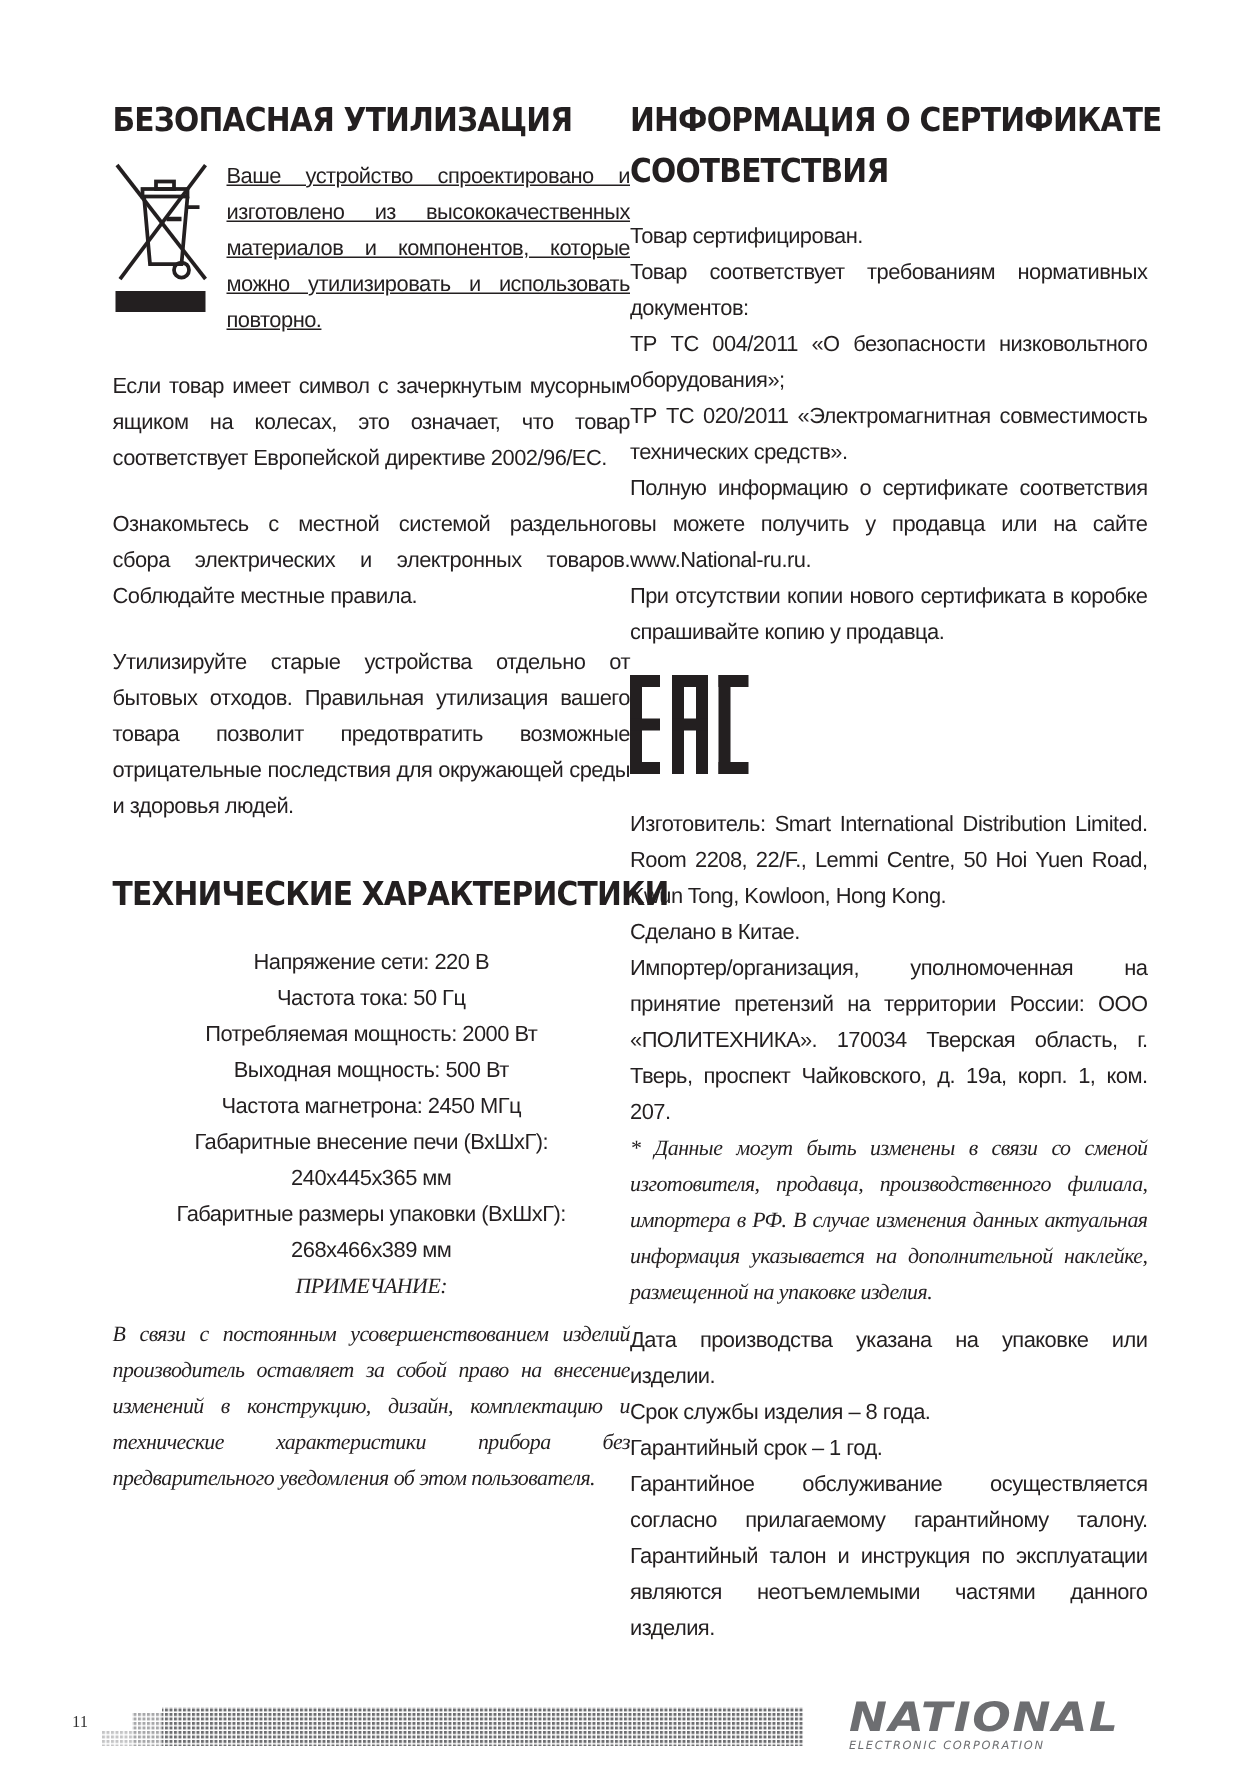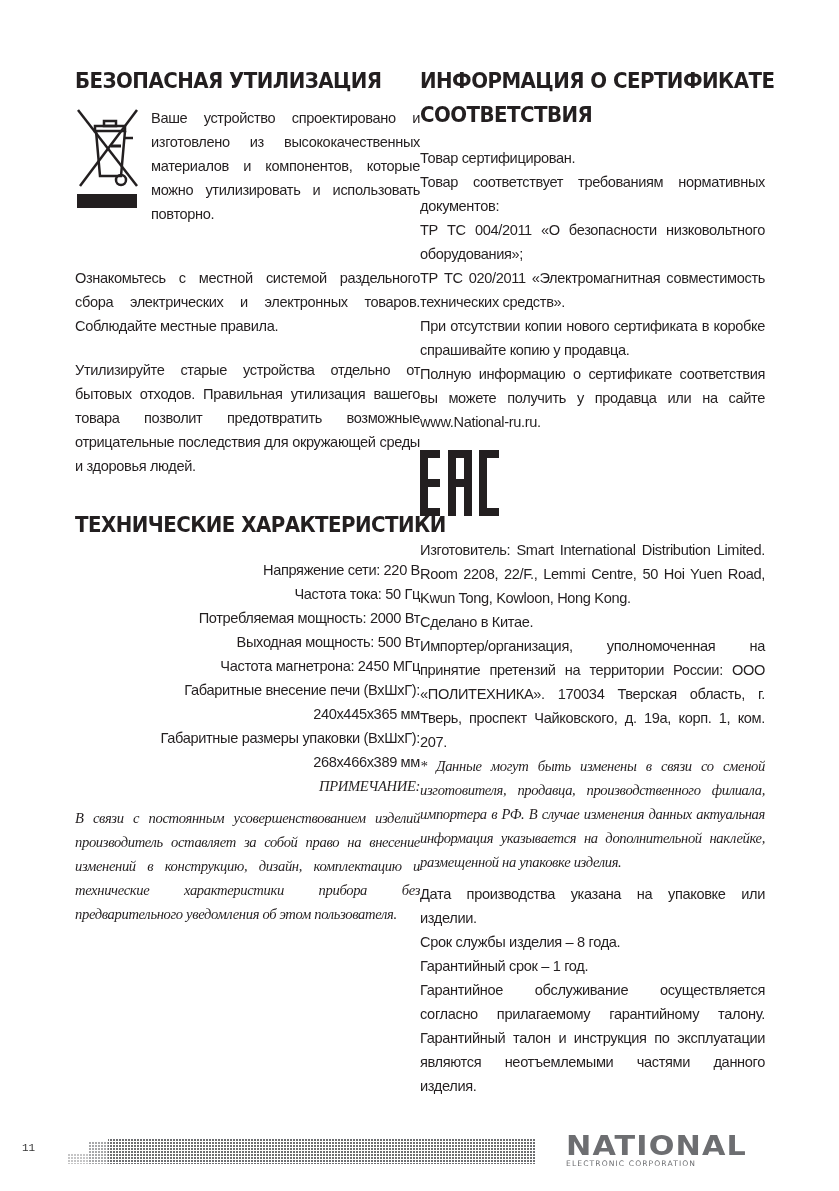--- a/index.html
+++ b/index.html
@@ -6,28 +6,28 @@
   body { width: 839px; height: 1191px; position: relative; overflow: hidden;
          font-family: "Liberation Sans Narrow", "Liberation Sans", sans-serif; color: #231f20; }
   .col { position: absolute; top: 64px; width: 345px; }
   .col-left { left: 63px; margin-left: 12px; }
   .col-right { left: 420px; }
   h1 { margin: 0; font-family: "DejaVu Sans", sans-serif; font-weight: bold; font-size: 22px;
        letter-spacing: -0.6px; line-height: 34px; color: #231f20; transform: scaleX(0.9); transform-origin: left; white-space: nowrap; }
   p { margin: 0; font-size: 14.6px; line-height: 24px; text-align: justify; letter-spacing: -0.35px; }
   .gap { height: 20px; }
   .italic { font-style: italic; font-family: Liberation Serif, serif; }
-  .recycle-wrap { display: flex; gap: 6px; margin-top: 8px; }
+  .recycle-wrap { display: flex; gap: 6px; margin-top: 8px; text-decoration: underline; }
   .recycle-icon { width: 70px; flex: none; }
   .recycle-text { flex: 1; }
-  .spec-line { text-align: right; }
+  .spec-line { text-align: center; }
   .eac { margin: 16px 0 22px 0; height: 66px; }
-  .footer-num { position: absolute; left: 22px; top: 1142px; font-size: 11px; font-family: Liberation Mono, monospace; color: #333; }
+  .footer-num { position: absolute; left: 48px; top: 1142px; font-size: 11px; font-family: Liberation Serif, serif; color: #333; }
   .footer-bar { position: absolute; left: 68px; top: 1136px; width: 468px; height: 30px; }
-  .logo { position: absolute; left: 566px; top: 1133px; width: 200px; height: 36px; }
+  .logo { position: absolute; left: 566px; top: 1133px; width: 200px; height: 36px; font-style: italic; }
   .logo-main { font-family: "DejaVu Sans", sans-serif; font-weight: bold; font-size: 27px; color: #6d6e71; letter-spacing: 1px; line-height: 26px; transform: scaleX(1.12); transform-origin: left; }
   .logo-sub { font-family: "DejaVu Sans", sans-serif; font-size: 7.6px; color: #6d6e71; letter-spacing: 1.1px; line-height: 10px; }
 </style>
 </head>
 <body>
 
 <div class="col col-left">
   <section>
     <h1>БЕЗОПАСНАЯ УТИЛИЗАЦИЯ</h1>
     <div class="recycle-wrap">
@@ -42,20 +42,21 @@
             <line x1="50" y1="32" x2="58" y2="32"></line>
             <line x1="3" y1="4" x2="62" y2="80"></line>
             <line x1="62" y1="4" x2="5" y2="80"></line>
           </g>
           <rect x="2" y="88" width="60" height="14" fill="#231f20"></rect>
         </svg>
       </div>
       <p class="recycle-text">Ваше устройство спроектировано и изготовлено из высококачественных материалов и компонентов, которые можно утилизировать и использовать повторно.</p>
     </div>
     <div class="gap"></div>
+    <p>Если товар имеет символ с зачеркнутым мусорным ящиком на колесах, это означает, что товар соответствует Европейской директиве 2002/96/EC.</p>
     <div class="gap"></div>
     <p>Ознакомьтесь с местной системой раздельного сбора электрических и электронных товаров. Соблюдайте местные правила.</p>
     <div class="gap"></div>
     <p>Утилизируйте старые устройства отдельно от бытовых отходов. Правильная утилизация вашего товара позволит предотвратить возможные отрицательные последствия для окружающей среды и здоровья людей.</p>
   </section>
 
   <div style="height:30px"></div>
 
   <section>
     <h1>ТЕХНИЧЕСКИЕ ХАРАКТЕРИСТИКИ</h1>
@@ -77,22 +78,22 @@
 
 <div class="col col-right">
   <section>
     <h1>ИНФОРМАЦИЯ О СЕРТИФИКАТЕ</h1>
     <h1>СООТВЕТСТВИЯ</h1>
     <div style="height:14px"></div>
     <p>Товар сертифицирован.</p>
     <p>Товар соответствует требованиям нормативных документов:</p>
     <p>ТР ТС 004/2011 «О безопасности низковольтного оборудования»;</p>
     <p>ТР ТС 020/2011 «Электромагнитная совместимость технических средств».</p>
+    <p>Полную информацию о сертификате соответствия вы можете получить у продавца или на сайте www.National-ru.ru.</p>
     <p>При отсутствии копии нового сертификата в коробке спрашивайте копию у продавца.</p>
-    <p>Полную информацию о сертификате соответствия вы можете получить у продавца или на сайте www.National-ru.ru.</p>
     <div class="eac">
       <svg width="80" height="66" viewBox="0 0 80 66">
         <g fill="#231f20">
           <rect x="0" y="0" width="8" height="66"></rect>
           <rect x="0" y="0" width="20" height="8"></rect>
           <rect x="0" y="29" width="20" height="8"></rect>
           <rect x="0" y="58" width="20" height="8"></rect>
           <rect x="28" y="0" width="8" height="66"></rect>
           <rect x="44" y="0" width="8" height="66"></rect>
           <rect x="28" y="0" width="24" height="8"></rect>

